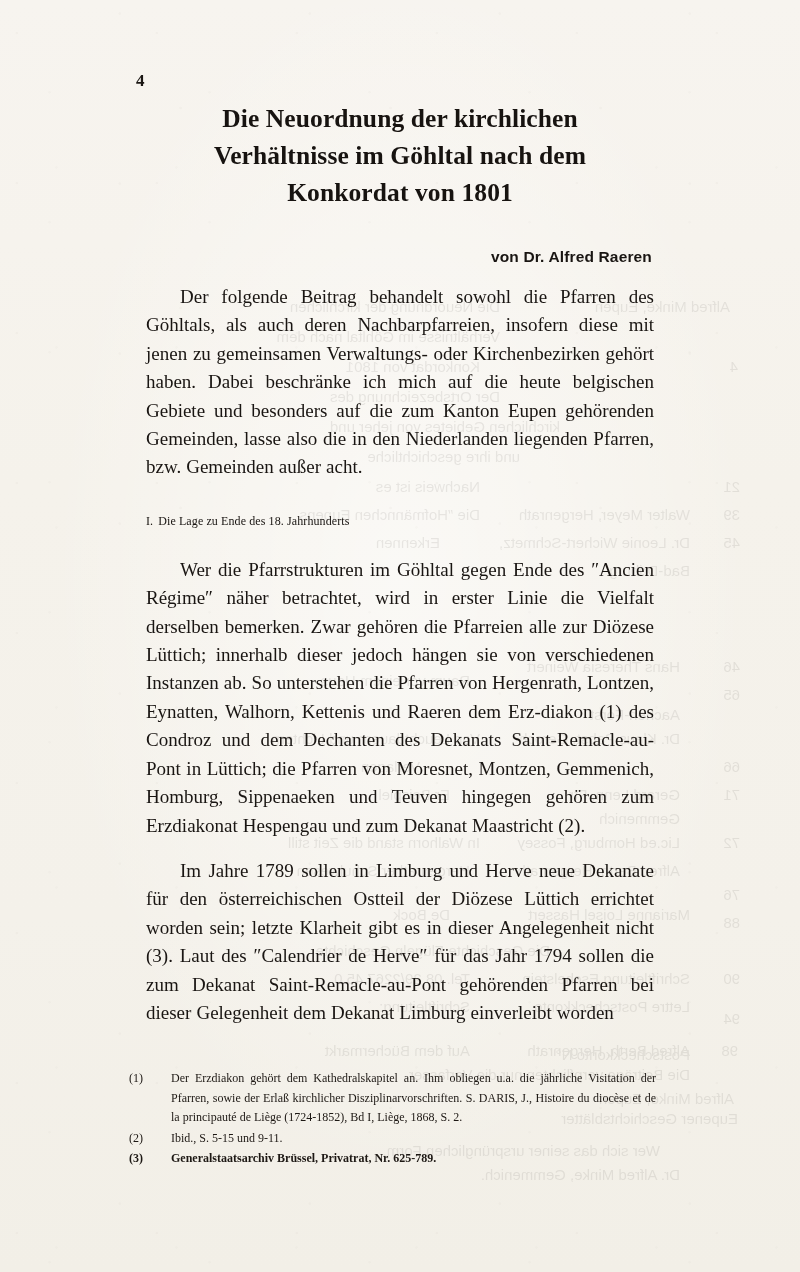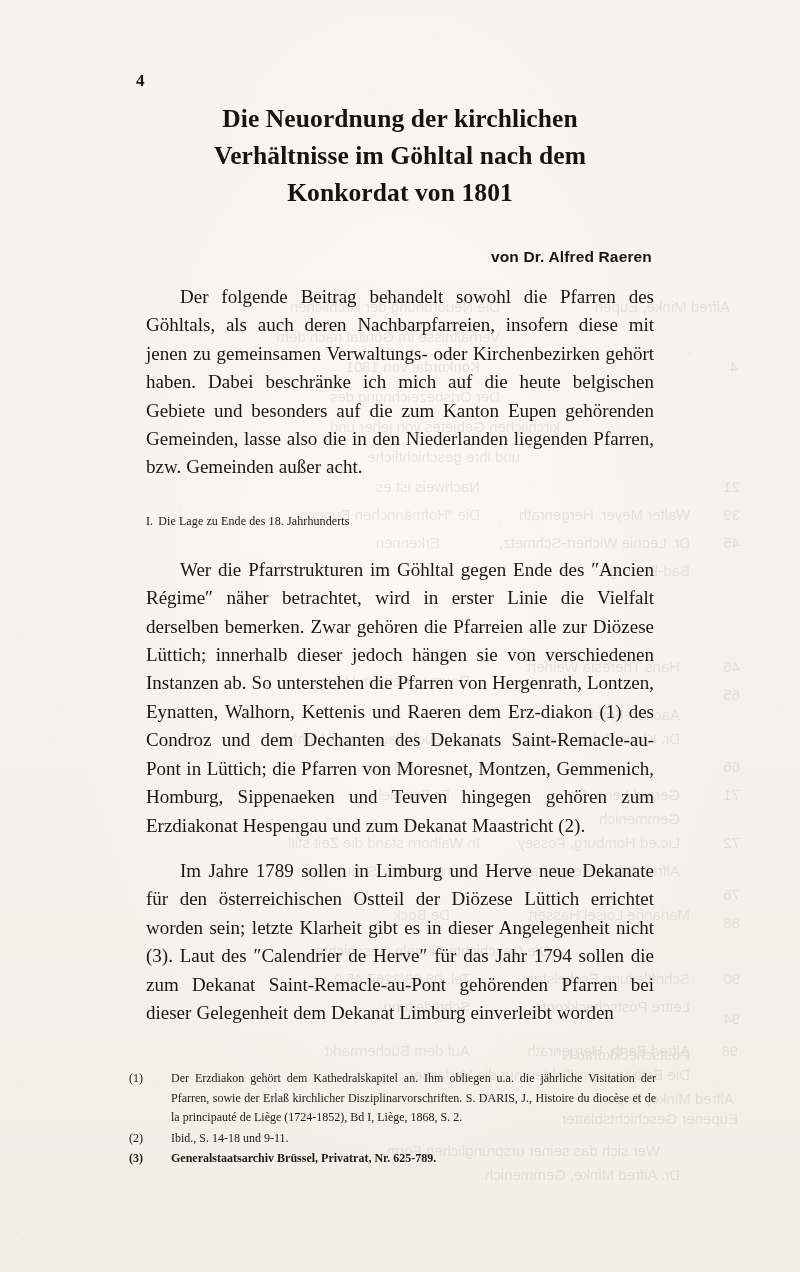--- a/index.html
+++ b/index.html
@@ -241,20 +241,20 @@
 
     <p class="body">Im Jahre 1789 sollen in Limburg und Herve neue Dekanate für den österreichischen Ostteil der Diözese Lüttich errichtet worden sein; letzte Klarheit gibt es in dieser Angelegenheit nicht (3). Laut des ″Calendrier de Herve″ für das Jahr 1794 sollen die zum Dekanat Saint-Remacle-au-Pont gehörenden Pfarren bei dieser Gelegenheit dem Dekanat Limburg einverleibt worden</p>
 
   </div>
 
   <div class="footnotes">
     <p class="fn fn-1">
       <span class="fmark">(1)</span><span>Der Erzdiakon gehört dem Kathedralskapitel an. Ihm obliegen u.a. die jährliche Visitation der Pfarren, sowie der Erlaß kirchlicher Disziplinarvorschriften. S. DARIS, J., Histoire du diocèse et de la principauté de Liège (1724-1852), Bd I, Liège, 1868, S. 2.</span>
     </p>
     <p class="fn">
-      <span class="fmark">(2)</span><span>Ibid., S. 14-18 und 9-11.</span>
+      <span class="fmark">(2)</span><span>Ibid., S. 5-15 und 9-11.</span>
     </p>
     <p class="fn semibold">
       <span class="fmark">(3)</span><span>Generalstaatsarchiv Brüssel, Privatrat, Nr. 625-789.</span>
     </p>
   </div>
 
 </div>
 
 </body></html>

